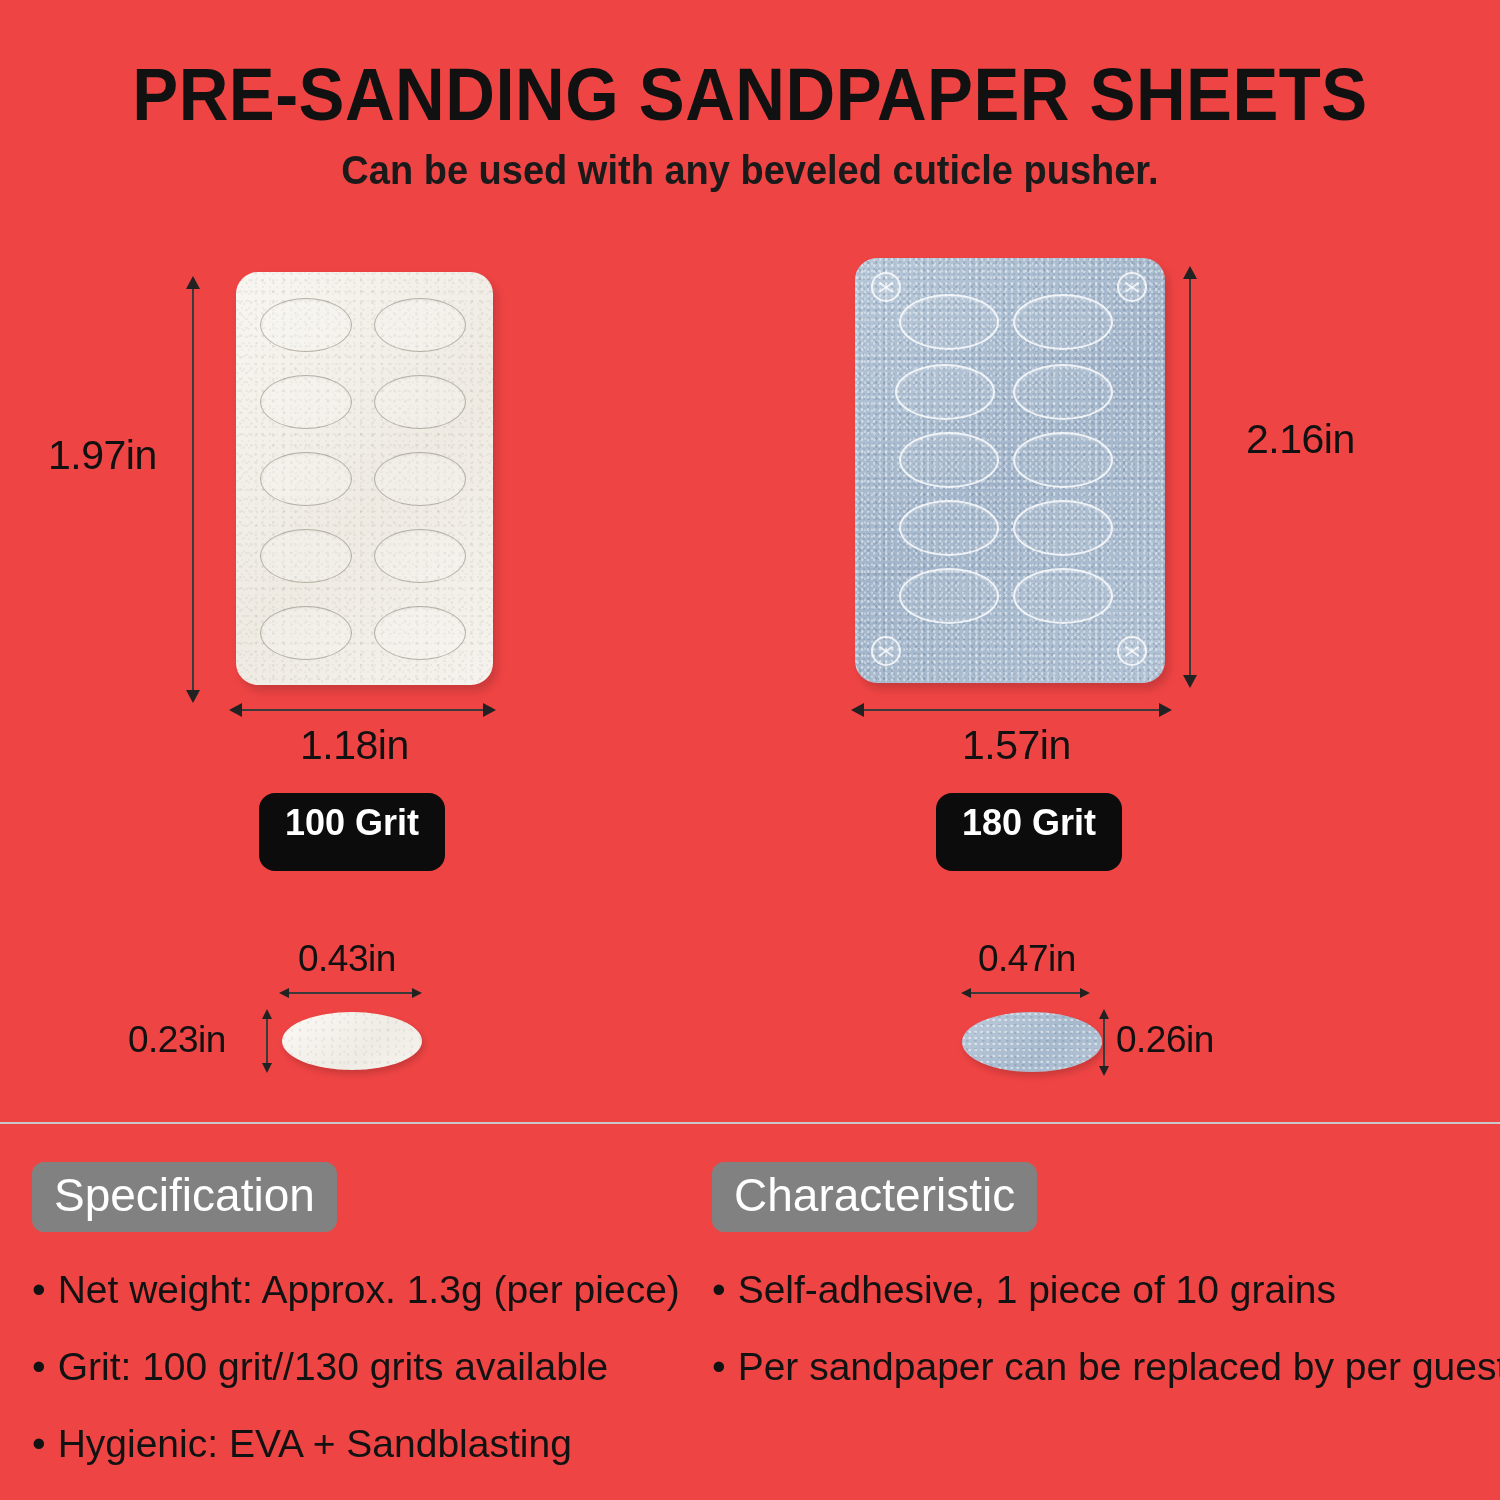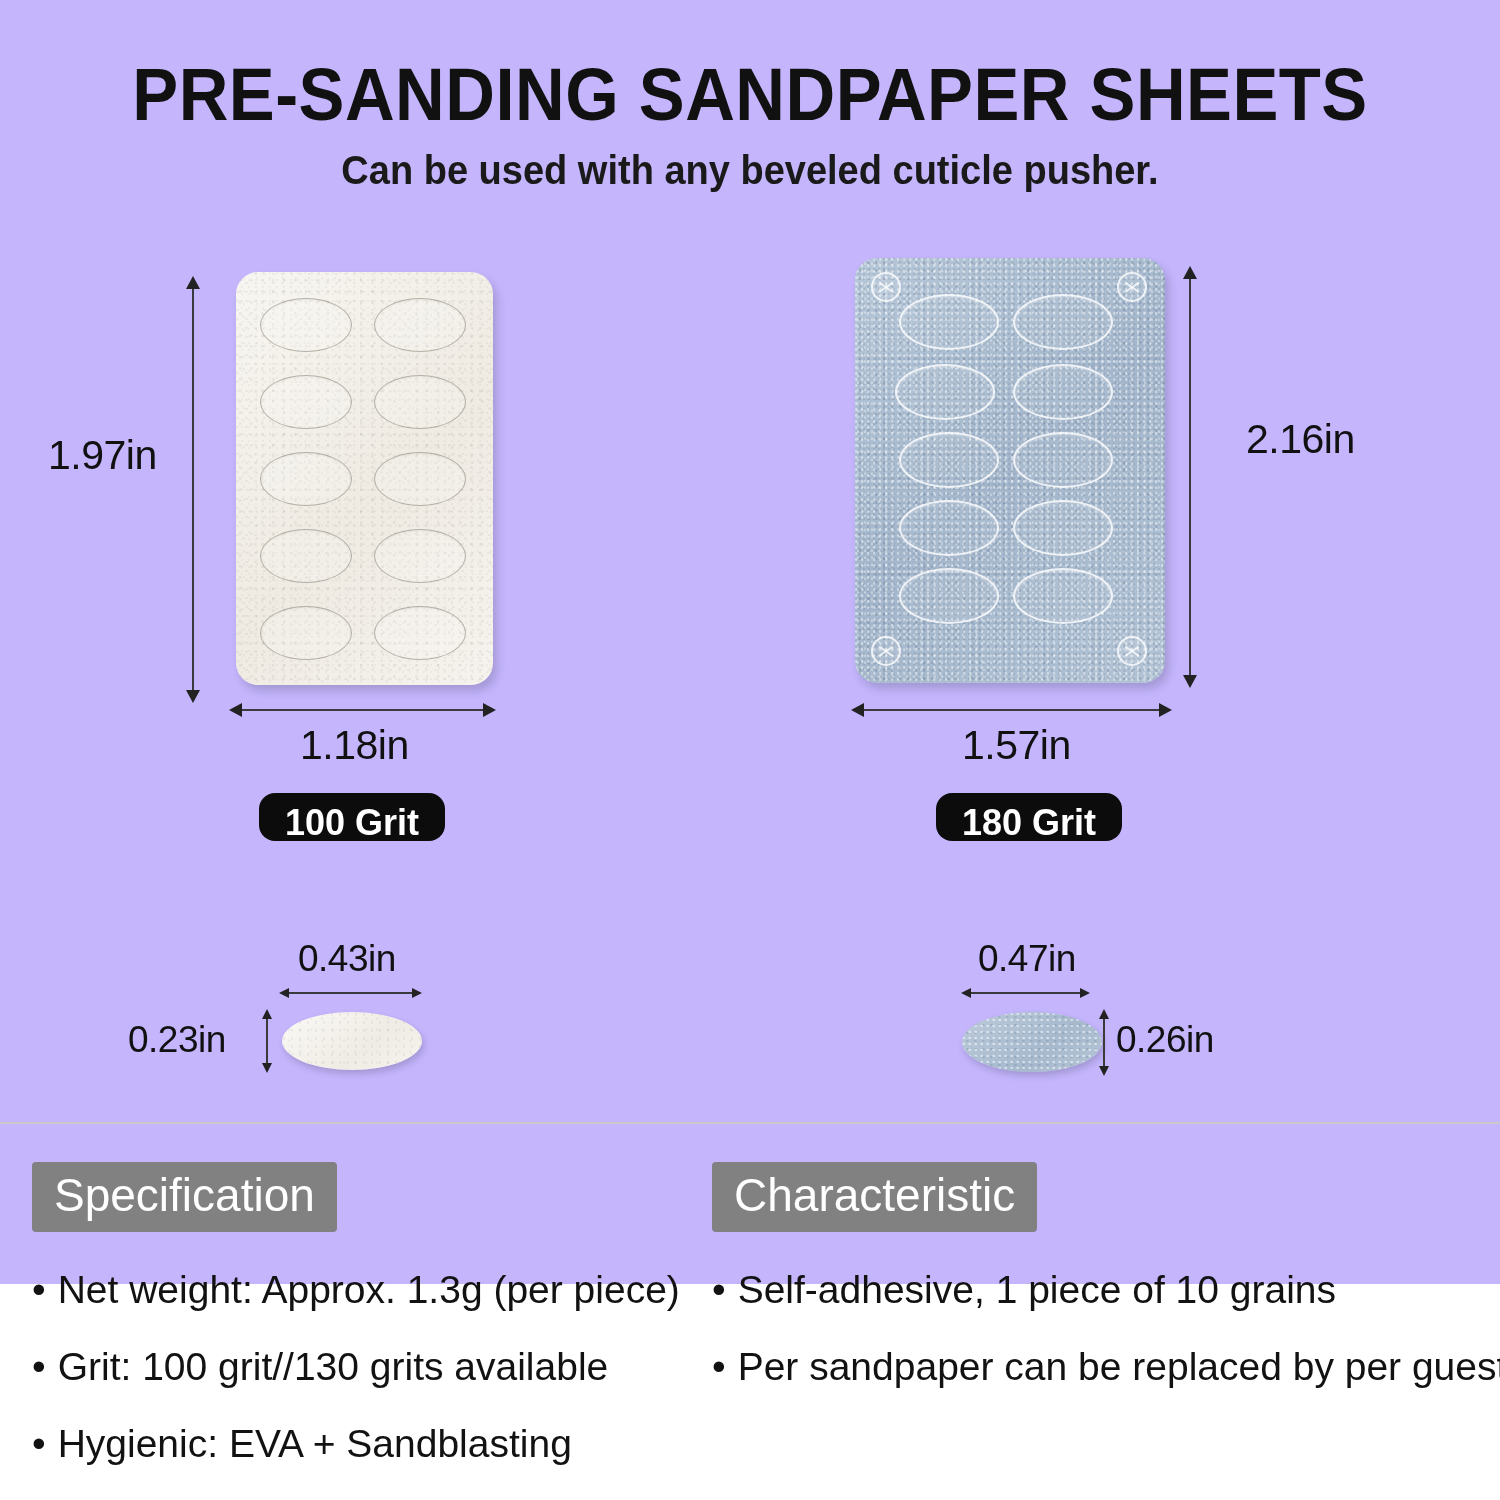--- a/index.html
+++ b/index.html
@@ -8,22 +8,22 @@
     width: 1500px;
     height: 1500px;
     background: #ffffff;
     font-family: "Liberation Sans", sans-serif;
     overflow: hidden;
   }
 
   #page {
     position: relative;
     width: 1500px;
-    height: 1284px;
-    background: #c4b5fd;
+    height: 1500px;
+    background: #ef4444;
   }
 
   
   .header {
     position: absolute;
     top: 0; left: 0;
     width: 1500px;
     text-align: center;
   }
   .title {
@@ -154,21 +154,21 @@
 
   
   .grit-badge {
     position: absolute;
     background: #0c0c0c;
     color: #ffffff;
     border-radius: 16px;
     font-family: "Liberation Sans", sans-serif;
     font-weight: bold;
     font-size: 36px;
-    padding: 12px 26px 0 26px;
+    padding: 12px 26px 30px 26px;
     white-space: nowrap;
     line-height: 1;
   }
 
   
   .piece {
     position: absolute;
     border-radius: 50%;
     box-shadow: 2px 4px 7px rgba(0,0,0,0.17);
   }
@@ -197,21 +197,21 @@
 
   
   .info-col { position: absolute; top: 1162px; }
   .info-col.left  { left: 32px;  width: 660px; }
   .info-col.right { left: 712px; width: 780px; }
 
   .section-badge {
     display: inline-block;
     background: #818181;
     color: #ffffff;
-    border-radius: 4px;
+    border-radius: 12px;
     font-family: "Liberation Sans Narrow", "Liberation Sans", sans-serif;
     font-size: 46px;
     padding: 10px 22px 14px 22px;
     line-height: 1;
     white-space: nowrap;
   }
 
   .bullet-list {
     margin-top: 36px;
     list-style: none;

